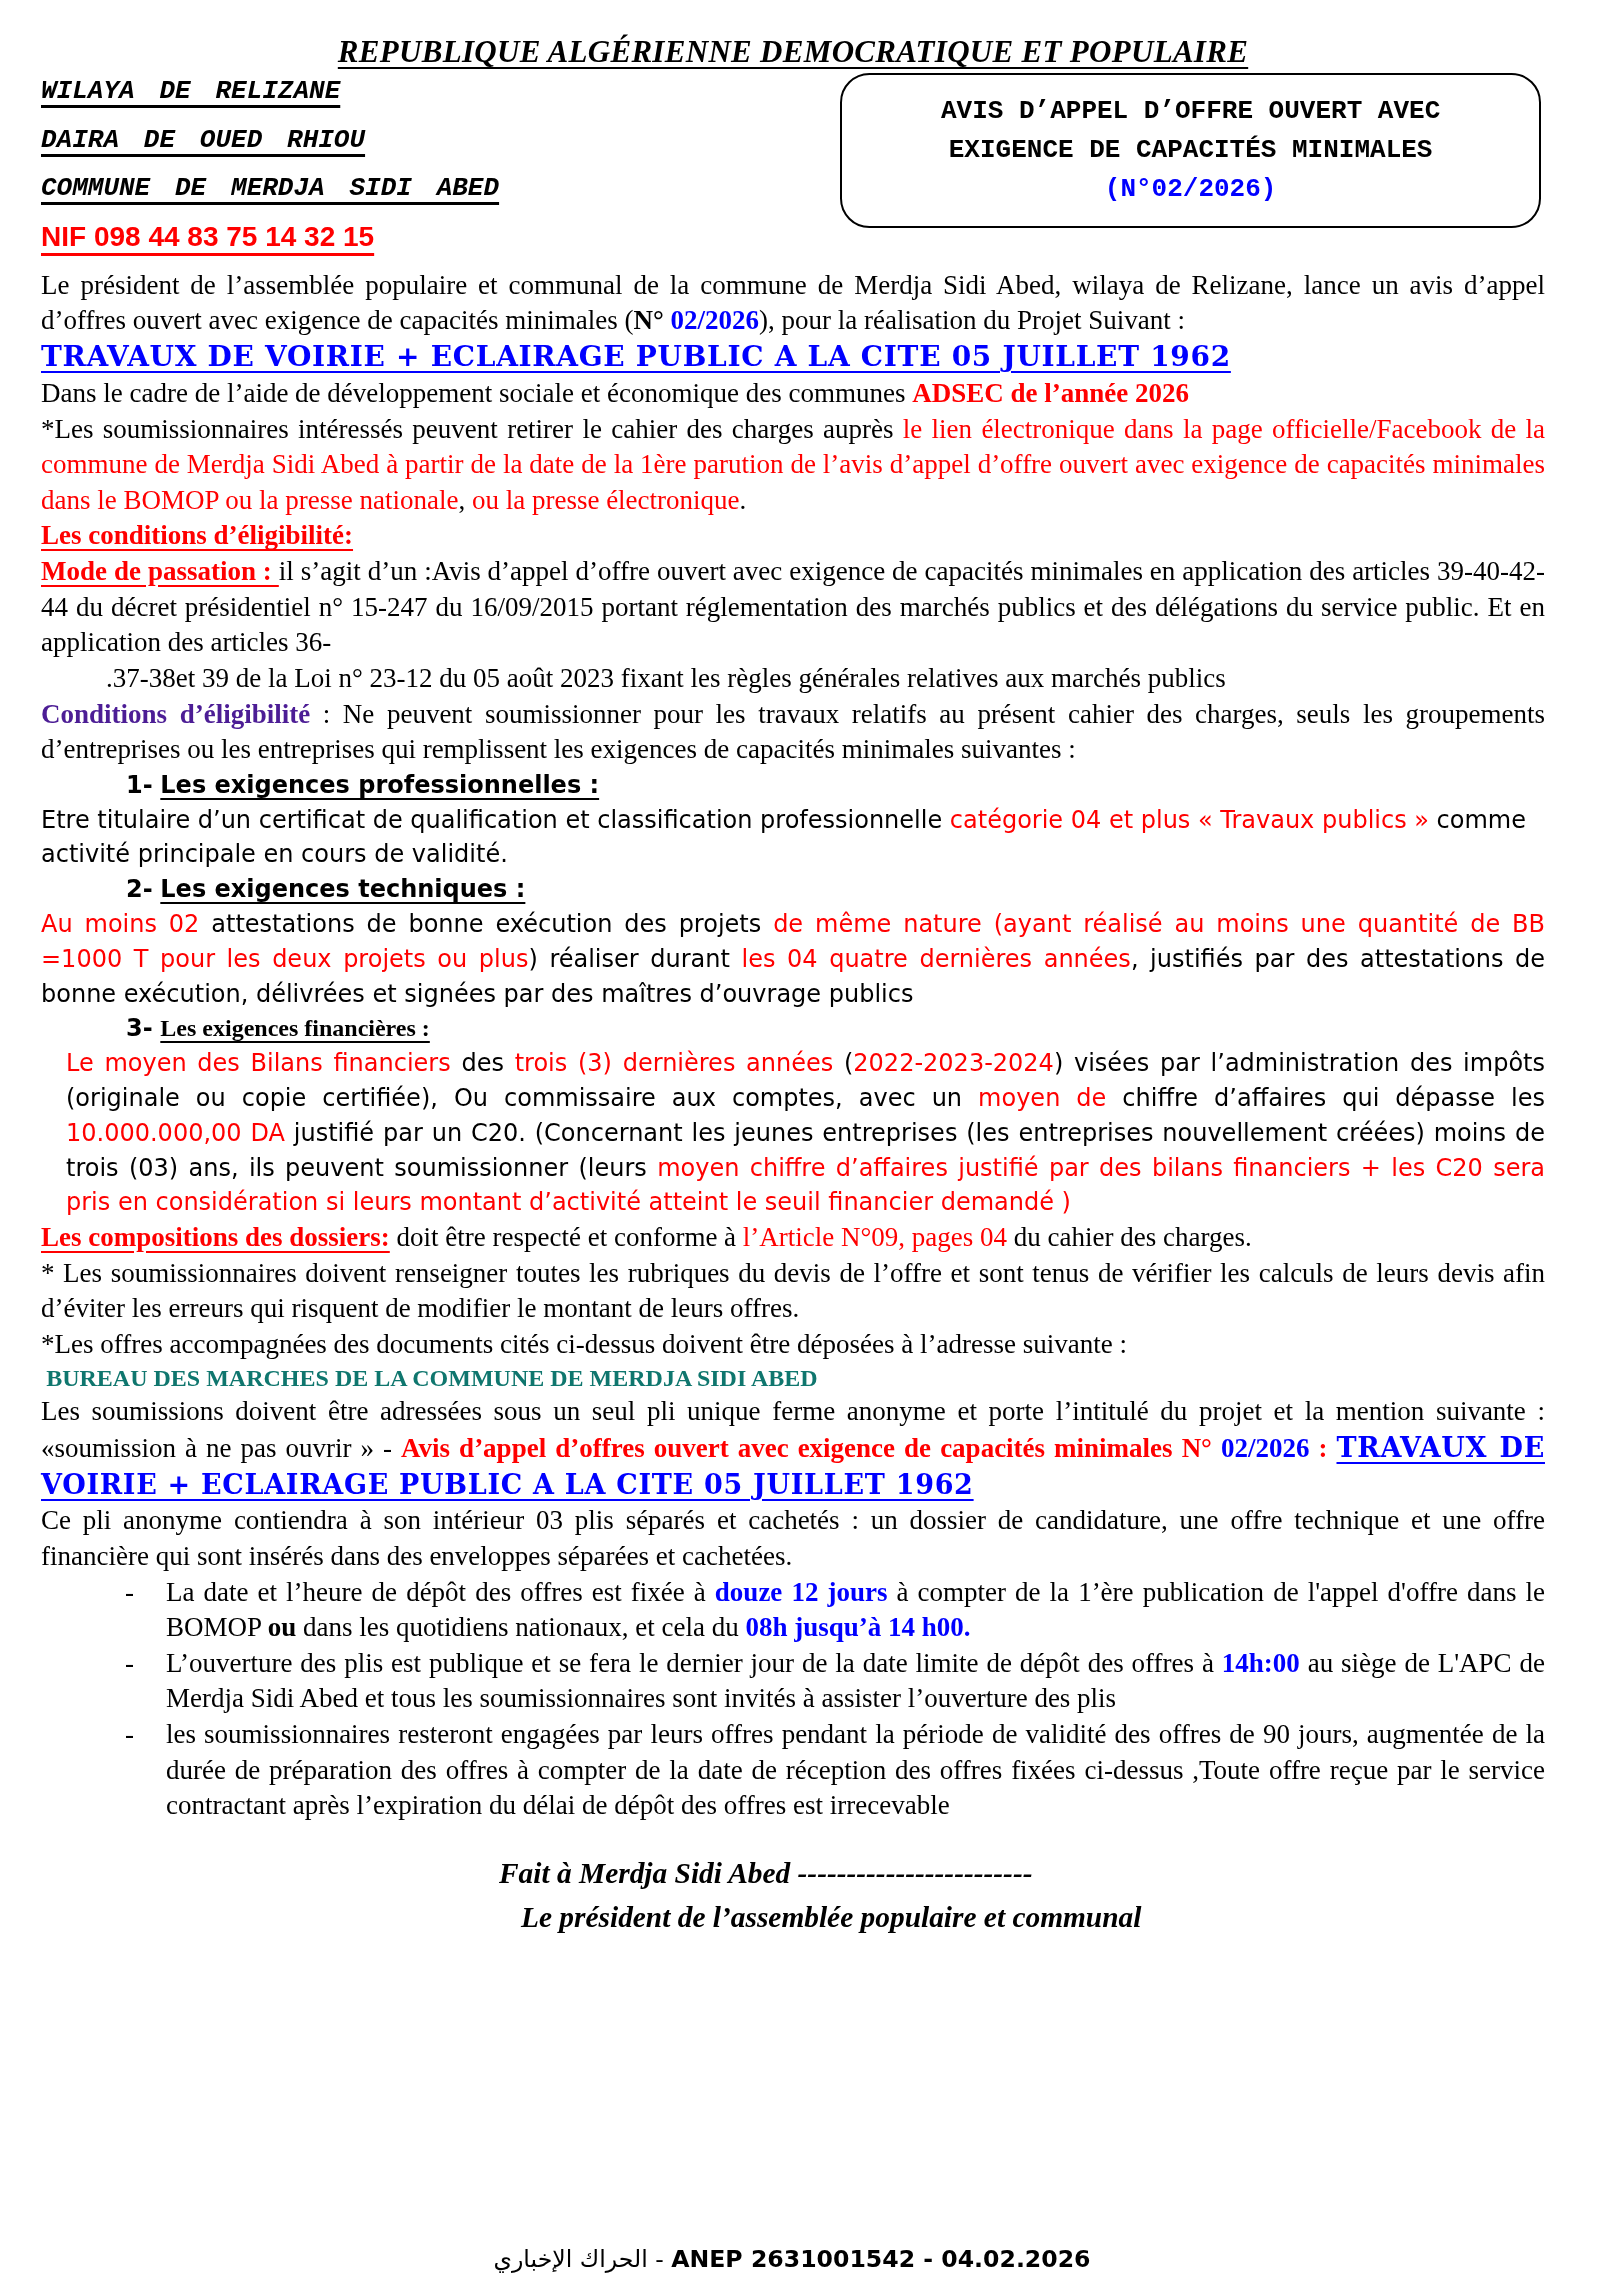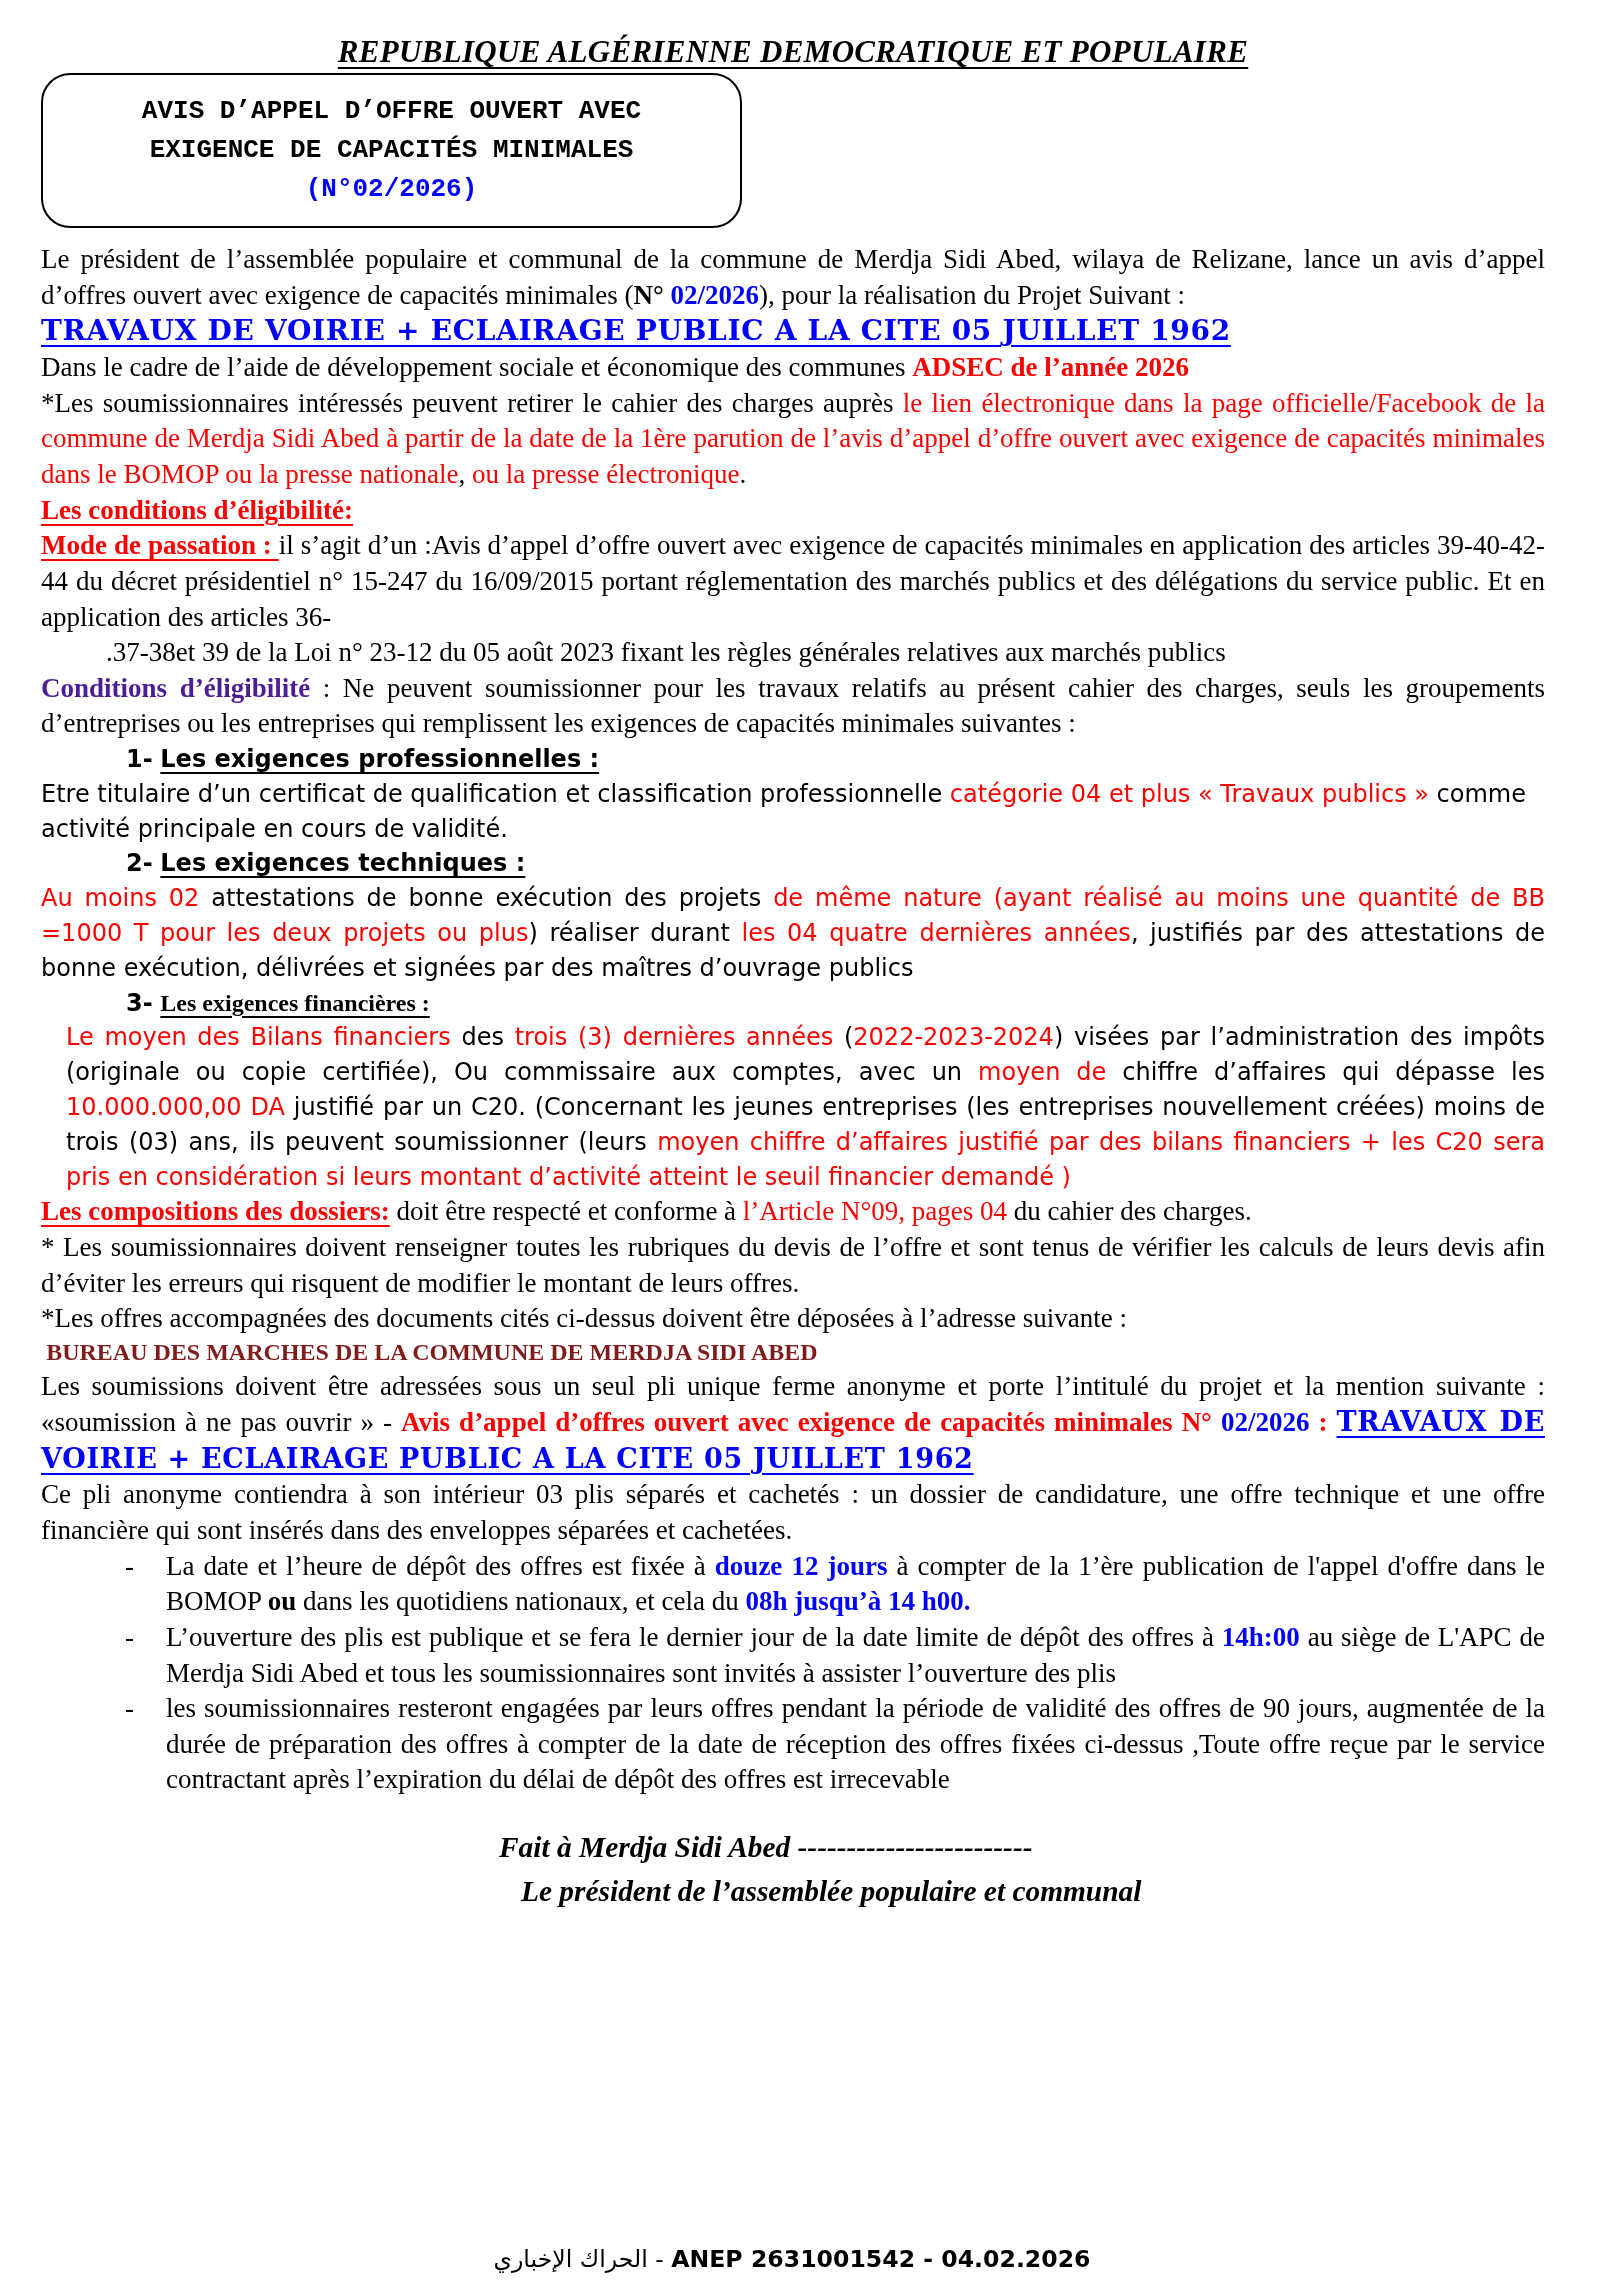--- a/index.html
+++ b/index.html
@@ -58,20 +58,26 @@
   }
 </style>
 </head>
 <body>
 
 <div class="page">
 
   <div class="doc-title">REPUBLIQUE ALGÉRIENNE DEMOCRATIQUE ET POPULAIRE</div>
 
   <div class="header-row">
+    <div class="org-block">
+      <div class="org-line">WILAYA DE RELIZANE</div>
+      <div class="org-line">DAIRA DE OUED RHIOU</div>
+      <div class="org-line">COMMUNE DE MERDJA SIDI ABED</div>
+      <div class="nif-line">NIF  098 44 83 75 14 32 15</div>
+    </div>
     <div class="notice-box">
       <div>AVIS D’APPEL D’OFFRE OUVERT AVEC</div>
       <div>EXIGENCE DE CAPACITÉS MINIMALES</div>
       <div style="color:#0000FF"><span>(</span><span style="color: rgb(0, 0, 255);">N°02/2026)</span></div>
     </div>
   </div>
 
   <div class="doc-body">
     <div class="para"><span>Le président de l’assemblée populaire et communal de la commune de Merdja Sidi Abed, wilaya de Relizane, lance un avis d’appel d’offres ouvert avec exigence de capacités minimales  (</span><span style="font-weight: bold;">N° </span><span style="color: rgb(0, 0, 255); font-weight: bold;">02/2026</span><span>), pour la réalisation du Projet Suivant :</span></div>
     <div class="para-left fancy-line"><span class="f-fancy" style="color: rgb(0, 0, 255); font-weight: bold; text-decoration: underline; text-underline-offset: 4.6px;">TRAVAUX DE VOIRIE + ECLAIRAGE PUBLIC A LA CITE 05 JUILLET 1962</span></div>
@@ -87,21 +93,21 @@
 
     <div class="para-left sans ml-h"><span style="font-weight: bold;">2-</span><span>   </span><span style="font-weight: bold; text-decoration: underline; text-underline-offset: 4.6px;">Les exigences techniques :</span></div>
     <div class="para sans ml-tech"><span style="color: rgb(255, 0, 0);">Au moins 02 </span><span>attestations de bonne exécution des projets </span><span style="color: rgb(255, 0, 0);">de même nature (ayant réalisé au moins une quantité de BB =1000 T pour les deux projets ou plus</span><span>) réaliser durant </span><span style="color: rgb(255, 0, 0);">les 04 quatre dernières années</span><span>, justifiés par des attestations de bonne exécution, délivrées et signées par des maîtres d’ouvrage publics</span></div>
 
     <div class="para-left sans ml-h"><span style="font-weight: bold;">3-</span><span>   </span><span style="font-weight: bold; text-decoration: underline; text-underline-offset: 4.6px; font-family: Liberation Serif, serif;">Les exigences financières :</span></div>
     <div class="para sans ml-fin"><span style="color: rgb(255, 0, 0);">Le moyen des Bilans financiers </span><span>des </span><span style="color: rgb(255, 0, 0);">trois (3) dernières années </span><span>(</span><span style="color: rgb(255, 0, 0);">2022-2023-2024</span><span>) visées par l’administration des impôts (originale ou copie certifiée), Ou commissaire aux comptes, avec un </span><span style="color: rgb(255, 0, 0);">moyen de</span><span> chiffre d’affaires qui dépasse les </span><span style="color: rgb(255, 0, 0);">10.000.000,00 DA</span><span> justifié par un C20. (Concernant les jeunes entreprises (les entreprises nouvellement créées) moins de trois (03) ans, ils peuvent soumissionner (leurs </span><span style="color: rgb(255, 0, 0);">moyen chiffre d’affaires justifié par des bilans financiers + les C20 sera pris en considération si leurs montant d’activité atteint le seuil financier demandé </span><span style="color: rgb(255, 0, 0);">)</span></div>
 
     <div class="para"><span style="color: rgb(255, 0, 0); font-weight: bold; text-decoration: underline; text-underline-offset: 4.6px;">Les compositions des dossiers:</span><span>  doit être respecté et conforme à </span><span style="color: rgb(255, 0, 0);">l’Article N°09, pages 04</span><span> du cahier des charges.</span></div>
     <div class="para"><span>* Les soumissionnaires doivent renseigner toutes les rubriques du devis de l’offre et sont tenus de vérifier les calculs de leurs devis afin d’éviter les erreurs qui risquent de modifier le montant de leurs offres.</span></div>
     <div class="para-left"><span>*Les offres accompagnées des documents cités ci-dessus doivent être déposées à l’adresse suivante :</span></div>
-    <div class="para-left bureau"><span style="color: #7f1d1d; font-weight: bold;"> BUREAU DES MARCHES DE LA COMMUNE DE MERDJA SIDI ABED</span></div>
+    <div class="para-left bureau"><span style="color: #0f766e; font-weight: bold;"> BUREAU DES MARCHES DE LA COMMUNE DE MERDJA SIDI ABED</span></div>
     <div class="para"><span>Les soumissions doivent être adressées sous un seul pli unique ferme anonyme et porte l’intitulé du projet et la mention suivante : «soumission à ne pas ouvrir » - </span><span style="color: rgb(255, 0, 0); font-weight: bold;">Avis d’appel d’offres ouvert avec exigence de capacités minimales N° </span><span style="color: rgb(0, 0, 255); font-weight: bold;">02/2026</span><span style="color: rgb(255, 0, 0); font-weight: bold;"> : </span><span class="f-fancy" style="color: rgb(0, 0, 255); font-weight: bold; text-decoration: underline; text-underline-offset: 4.6px;">TRAVAUX DE VOIRIE + ECLAIRAGE PUBLIC A LA CITE 05 JUILLET 1962</span></div>
     <div class="para"><span> Ce pli anonyme contiendra à son intérieur 03 plis séparés et cachetés : un dossier de candidature, une offre technique et une offre financière qui sont insérés dans des enveloppes séparées et cachetées.</span></div>
 
     <div class="bullet">
       <span class="marker">-</span>
       <div class="btext"><span>La date et l’heure de dépôt des offres est fixée à </span><span style="color: rgb(0, 0, 255); font-weight: bold;">douze 12 jours</span><span> à compter de la 1’ère publication de l'appel d'offre dans le BOMOP </span><span style="font-weight: bold;">ou</span><span> dans les quotidiens nationaux, et cela du </span><span style="color: rgb(0, 0, 255); font-weight: bold;">08h jusqu’à 14 h00.</span></div>
     </div>
     <div class="bullet">
       <span class="marker">-</span>
       <div class="btext"><span>L’ouverture des plis est publique et se fera le dernier jour de la date limite de dépôt des offres à </span><span style="color: rgb(0, 0, 255); font-weight: bold;">14h:00</span><span> au siège de L'APC de Merdja Sidi Abed et tous les soumissionnaires sont invités à assister l’ouverture des plis</span></div>

